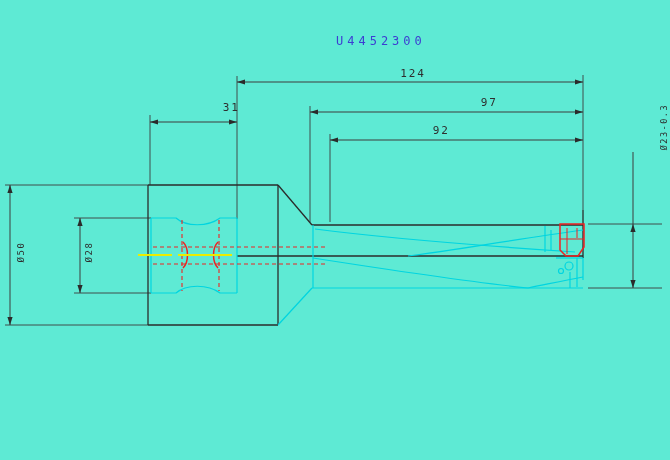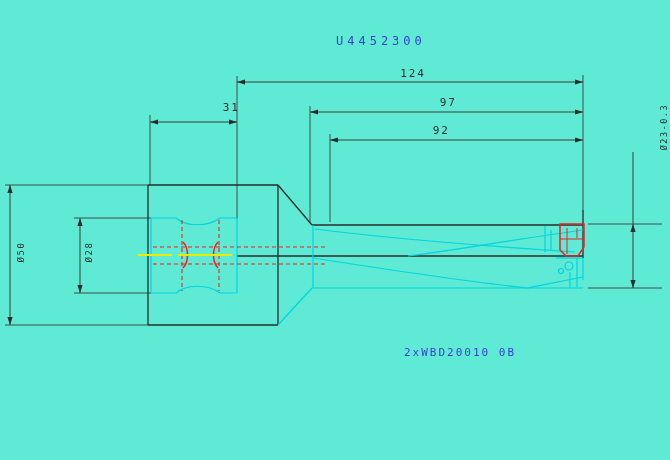--- a/index.html
+++ b/index.html
@@ -118,31 +118,30 @@
 
     <g stroke="#ecec00" stroke-width="1.8" fill="none">
       <path d="M138,255 H172"></path>
       <path d="M178,255 H232"></path>
     </g>
   </svg>
 
   <div class="txt blue title" style="left:336px;top:34px;">U4452300</div>
 
   <div class="txt dim" style="left:390px;top:67px;width:36px;">124</div>
-  <div class="txt dim" style="left:427px;top:96px;width:30px;">97</div>
+  <div class="txt dim" style="left:468px;top:96px;width:30px;">97</div>
   <div class="txt dim" style="left:420px;top:124px;width:30px;">92</div>
   <div class="txt dim" style="left:178px;top:101px;width:30px;margin-left:32px;">31</div>
 
   <div class="txt vdim rot" style="left:16px;top:284px;width:64px;text-align:center;">Ø50</div>
   <div class="txt vdim rot" style="left:84px;top:284px;width:64px;text-align:center;">Ø28</div>
 
   <div class="txt vdim vtol rot" style="left:639px;top:164px;width:60px;">
     <div>Ø23-0.3</div>
     
   </div>
 
   <div class="txt blue" style="left:404px;top:320px;">
-    <div class="plist-line">2xWBD20010 0B</div>
     
     
   </div>
 
 </div>
 
 </body></html>

